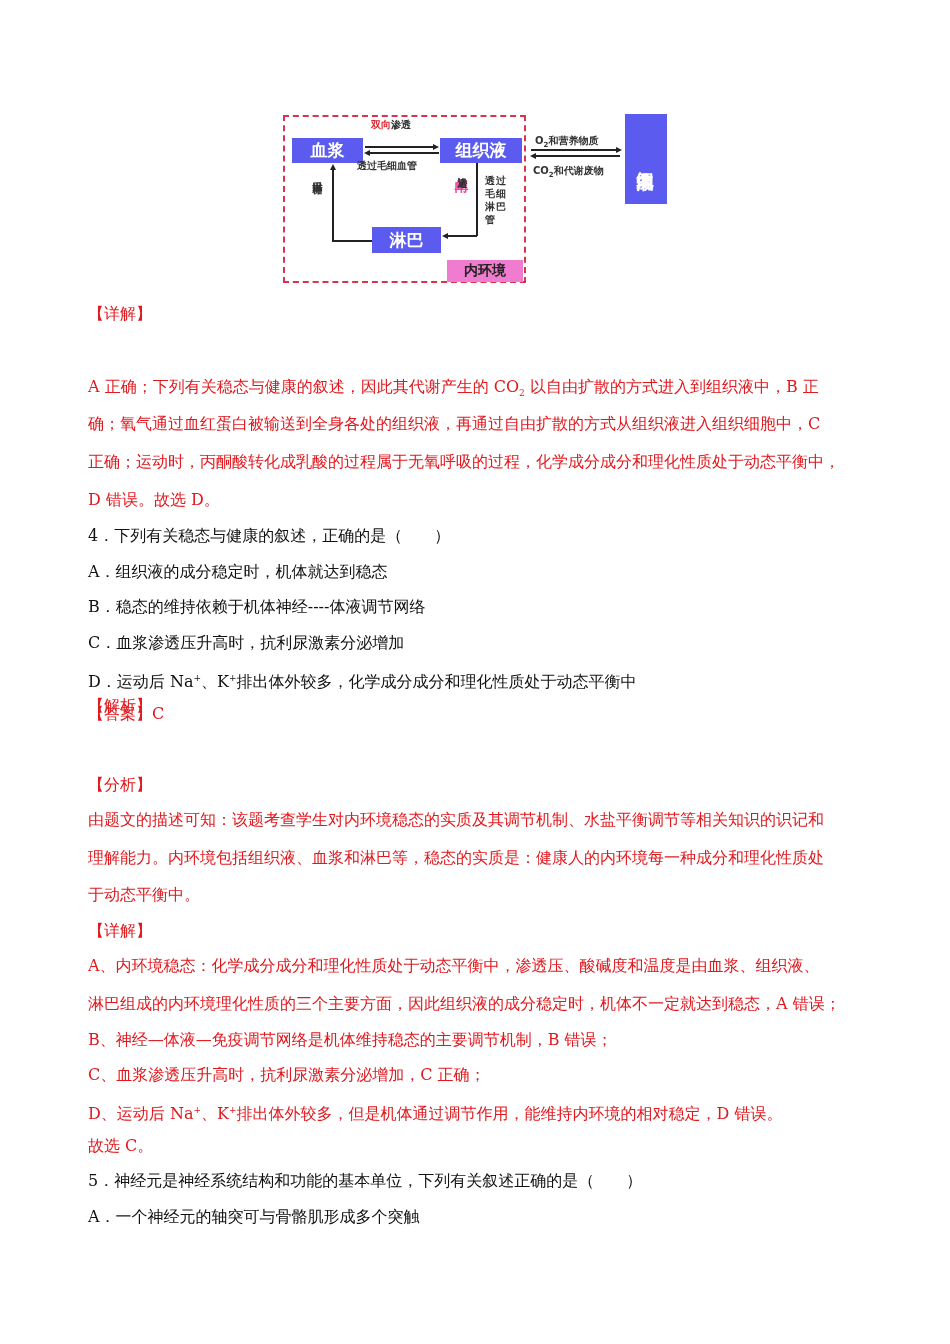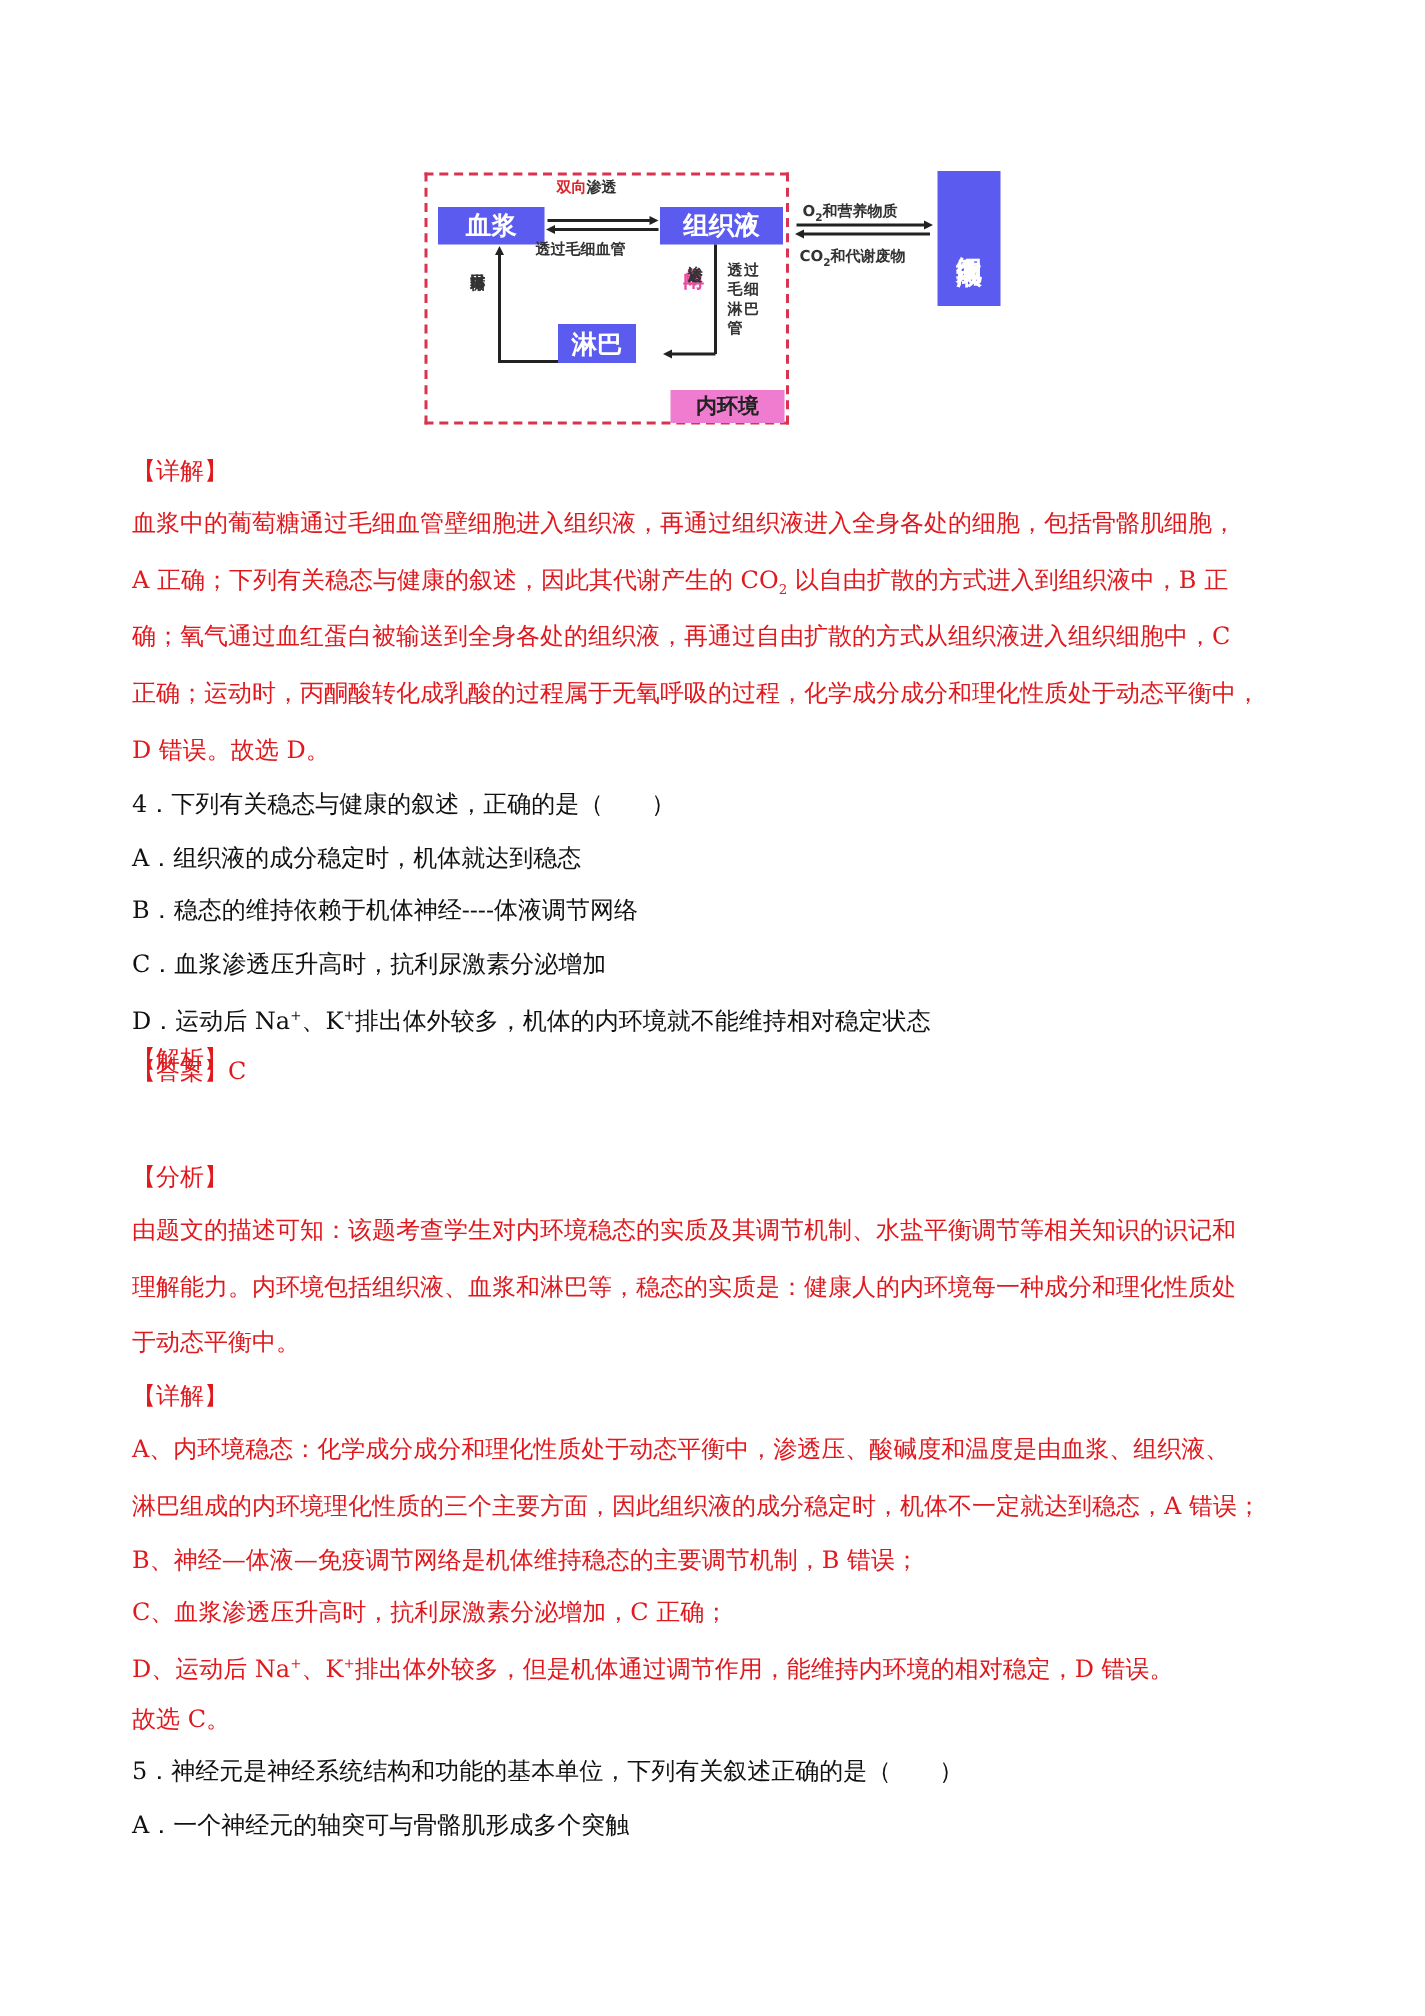--- a/index.html
+++ b/index.html
@@ -9,21 +9,21 @@
 
   
   .diagram { position: absolute; left: 283px; top: 112px; width: 390px; height: 175px;
              font-family: "DejaVu Sans", "Liberation Sans", sans-serif; }
   .dash-box { position: absolute; left: 0; top: 3px; width: 243px; height: 168px;
               border: 2px dashed #d9334f; box-sizing: border-box; }
   .node { position: absolute; background: #5b5bef; color: #ffffff; display: flex;
           align-items: center; justify-content: center; font-size: 17px; font-weight: bold; }
   .n-plasma { left: 9px; top: 26px; width: 71px; height: 25px; }
   .n-tissue { left: 157px; top: 26px; width: 82px; height: 25px; }
-  .n-lymph { left: 89px; top: 104px; width: 52px; height: 26px; }
+  .n-lymph { left: 89px; top: 115px; width: 69px; height: 26px; }
   .n-cell { left: 342px; top: 2px; width: 42px; height: 90px; writing-mode: vertical-rl;
             letter-spacing: 1px; font-size: 17px; }
   .n-inner { position: absolute; left: 164px; top: 148px; width: 76px; height: 22px;
              background: #f07ccf; color: #222; display: flex; align-items: center;
              justify-content: center; font-size: 14px; font-weight: bold; }
   .lbl { position: absolute; font-size: 10px; color: #333; font-weight: bold; white-space: nowrap; }
   .lbl-red { color: #e0242b; font-size: 10px; }
   .lbl-pink { color: #ec4aa3; font-size: 14px; }
   .vert { writing-mode: vertical-rl; letter-spacing: 1px; }
   .line { position: absolute; background: #222; }
@@ -82,31 +82,30 @@
     <div class="line" style="left:248px; top:37px; width:85px; height:1.5px;"></div>
     <div class="arrowhead-r" style="left:333px; top:34.5px;"></div>
     <div class="line" style="left:252px; top:43px; width:85px; height:1.5px;"></div>
     <div class="arrowhead-l" style="left:247px; top:40.5px;"></div>
     <div class="lbl" style="left:250px; top:52px;">
       <span>CO</span><span class="sub">2</span><span>和代谢废物</span>
     </div>
   </div>
 
   <div class="tl red" style="top:304px;">【详解】</div>
-  <div class="tl red" style="top:339px;">血浆中的葡萄糖通过毛细血管壁细胞进入组织液，再通过组织液进入全身各处的细胞，包括骨骼肌细胞，</div>
   <div class="tl red" style="top:377px;"><span>A 正确；下列有关稳态与健康的叙述，因此其代谢产生的 CO</span><sub>2</sub><span> 以自由扩散的方式进入到组织液中，B 正</span></div>
   <div class="tl red" style="top:414px;">确；氧气通过血红蛋白被输送到全身各处的组织液，再通过自由扩散的方式从组织液进入组织细胞中，C</div>
   <div class="tl red" style="top:452px;">正确；运动时，丙酮酸转化成乳酸的过程属于无氧呼吸的过程，化学成分成分和理化性质处于动态平衡中，</div>
   <div class="tl red" style="top:490px;">D 错误。故选 D。</div>
 
   <div class="tl" style="top:526px;">4．下列有关稳态与健康的叙述，正确的是（　　）</div>
   <div class="tl" style="top:597px;">B．稳态的维持依赖于机体神经----体液调节网络</div>
   <div class="tl" style="top:562px;">A．组织液的成分稳定时，机体就达到稳态</div>
   <div class="tl" style="top:633px;">C．血浆渗透压升高时，抗利尿激素分泌增加</div>
-  <div class="tl" style="top:668px;"><span>D．运动后 Na</span><sup>+</sup><span>、K</span><sup>+</sup><span>排出体外较多，机体的内环境就不能维持相对稳定状态</span></div>
+  <div class="tl" style="top:668px;"><span>D．运动后 Na</span><sup>+</sup><span>、K</span><sup>+</sup><span>排出体外较多，化学成分成分和理化性质处于动态平衡中</span></div>
 
   <div class="tl red" style="top:704px;">【答案】C</div>
   <div class="tl red" style="top:696px;">【解析】</div>
   <div class="tl red" style="top:775px;">【分析】</div>
   <div class="tl red" style="top:810px;">由题文的描述可知：该题考查学生对内环境稳态的实质及其调节机制、水盐平衡调节等相关知识的识记和</div>
   <div class="tl red" style="top:848px;">理解能力。内环境包括组织液、血浆和淋巴等，稳态的实质是：健康人的内环境每一种成分和理化性质处</div>
   <div class="tl red" style="top:885px;">于动态平衡中。</div>
   <div class="tl red" style="top:921px;">【详解】</div>
   <div class="tl red" style="top:956px;">A、内环境稳态：化学成分成分和理化性质处于动态平衡中，渗透压、酸碱度和温度是由血浆、组织液、</div>
   <div class="tl red" style="top:994px;">淋巴组成的内环境理化性质的三个主要方面，因此组织液的成分稳定时，机体不一定就达到稳态，A 错误；</div>

